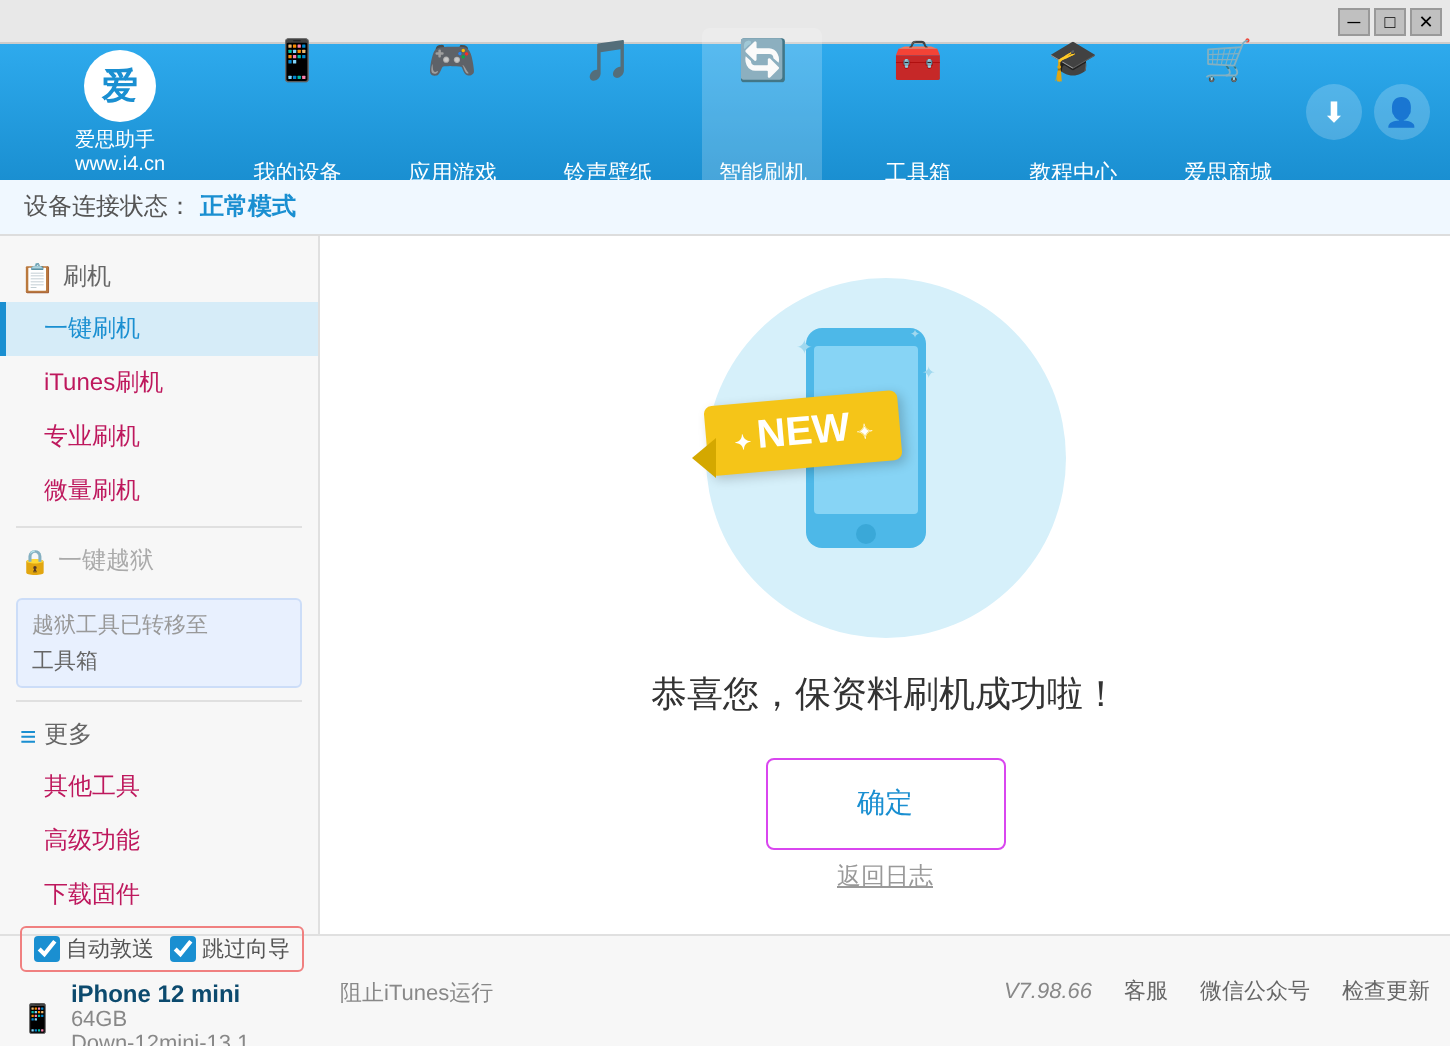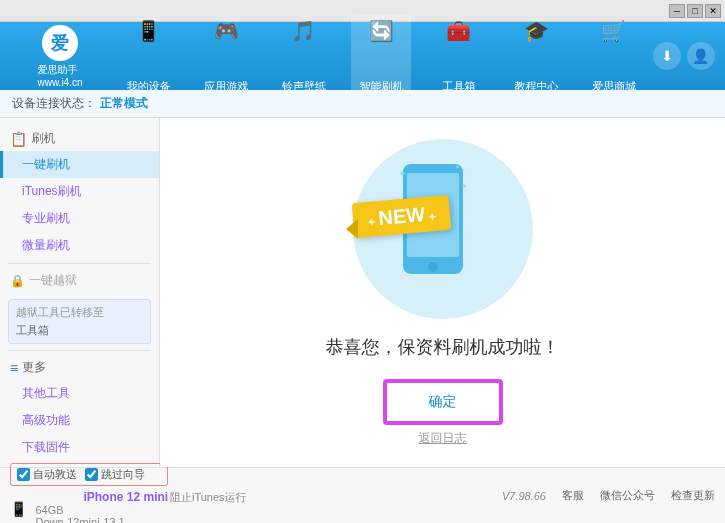--- a/index.html
+++ b/index.html
@@ -138,21 +138,21 @@
       cursor: pointer;
     }
     .sidebar-section-icon {
       margin-right: 4px;
       font-size: 14px;
       color: #1a8fd1;
     }
     .sidebar-item {
       padding: 5px 10px 5px 22px;
       font-size: 12px;
-      color: #8b5cf6;
+      color: #be185d;
       cursor: pointer;
     }
     .sidebar-item.active {
       background: #d6ecf8;
       color: #1a8fd1;
       border-left: 3px solid #1a8fd1;
       padding-left: 19px;
     }
     .sidebar-divider {
       height: 1px;
@@ -241,21 +241,21 @@
 
     .success-text {
       font-size: 18px;
       color: #333;
       margin-bottom: 20px;
     }
     .confirm-btn {
       width: 120px;
       height: 46px;
       background: white;
-      border: 4px solid #d946ef;
+      border: 1px solid #d946ef;
       color: #1a8fd1;
       font-size: 14px;
       border-radius: 4px;
       cursor: pointer;
       margin-bottom: 5px;
     }
     .return-link {
       font-size: 12px;
       color: #999;
       cursor: pointer;
@@ -288,22 +288,21 @@
       accent-color: #1a8fd1;
     }
     .device-info {
       display: flex;
       flex-direction: column;
       margin-left: 4px;
     }
     .device-name {
       font-size: 12px;
       font-weight: bold;
-      color: #8b5cf6;
-      margin-left: 48px;
+      color: #0c4a6e;
     }
     .device-storage {
       font-size: 11px;
       color: #888;
     }
     .device-model {
       font-size: 11px;
       color: #888;
     }
     .bottom-center {

